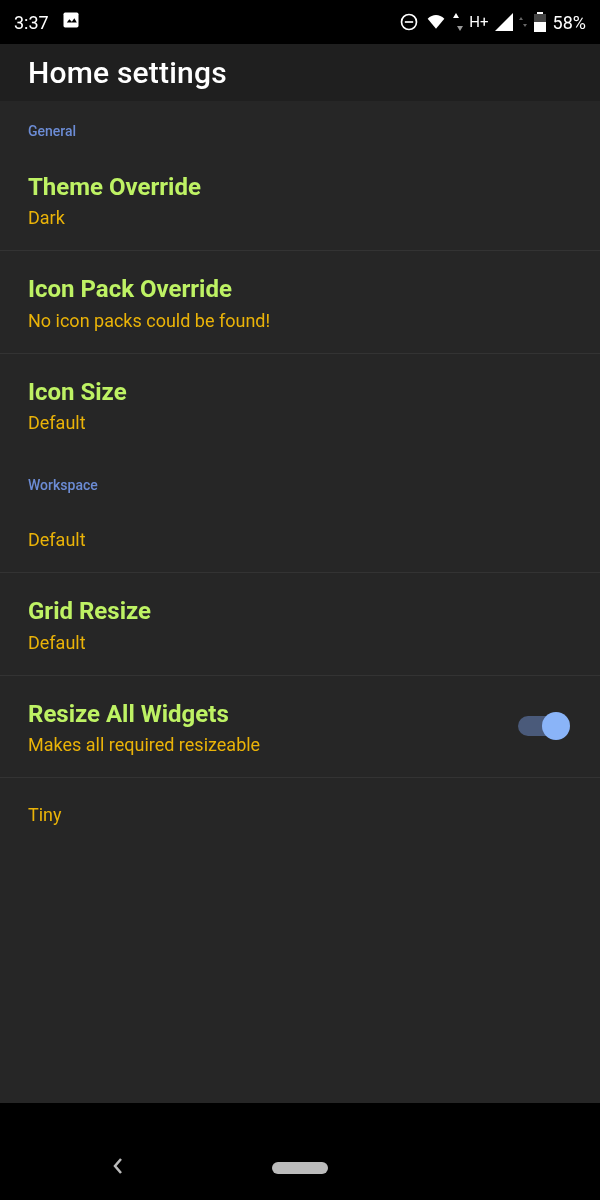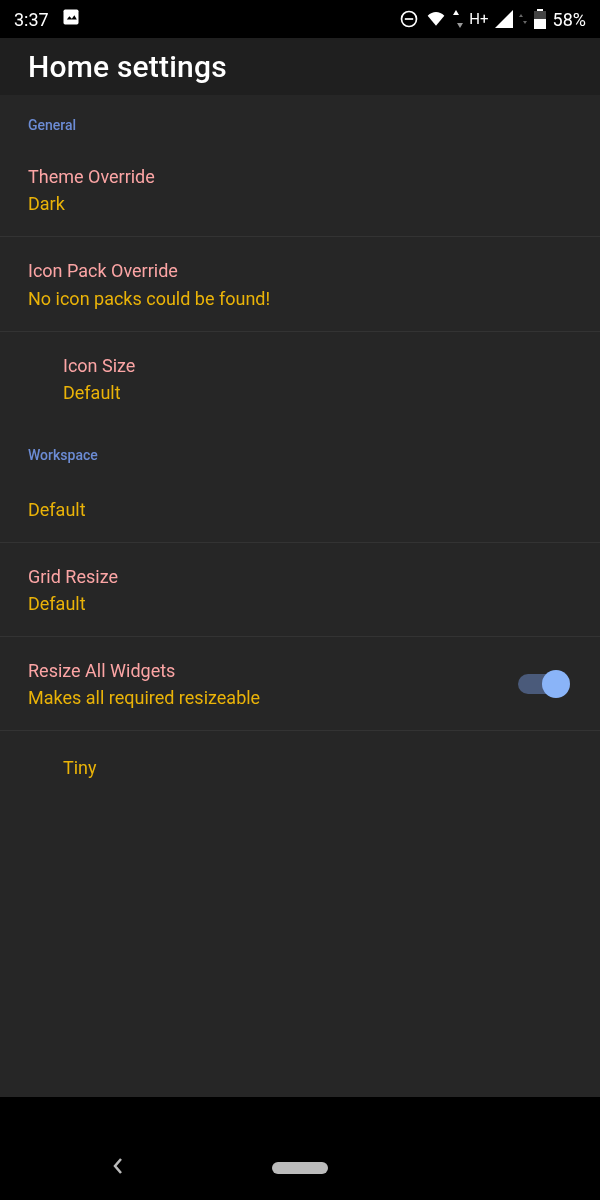--- a/index.html
+++ b/index.html
@@ -3,21 +3,21 @@
 <meta charset="utf-8">
 <style>
   * { margin: 0; padding: 0; box-sizing: border-box; }
   html, body { width: 600px; height: 1200px; overflow: hidden; }
   body {
     background: #000;
     font-family: Roboto, "Helvetica Neue", Arial, sans-serif;
     color: #fff;
   }
   .status-bar {
-    height: 38px;
+    height: 44px;
     background: #000;
     display: flex;
     justify-content: space-between;
     align-items: center;
     padding: 0 14px;
     font-size: 18px;
     font-weight: 400;
   }
   .status-left { display: flex; align-items: center; gap: 12px; }
   .status-right { display: flex; align-items: center; gap: 6px; }
@@ -42,26 +42,26 @@
     font-weight: 500;
     padding: 22px 28px 10px;
   }
   .setting-item {
     padding: 22px 28px;
     border-bottom: 1px solid #333;
     display: flex;
     justify-content: space-between;
     align-items: center;
   }
-  .setting-item.no-border { border-bottom: none; margin-left: 35px; }
+  .setting-item.no-border { border-bottom: none; }
   .setting-text { flex: 1; }
   .setting-title {
-    font-size: 18px;
-    color: #fca5a5;
-    font-weight: 400;
+    font-size: 24px;
+    color: #bef264;
+    font-weight: 700;
     line-height: 1.35;
   }
   .setting-subtitle {
     font-size: 18px;
     color: #eab308;
     margin-top: 4px;
   }
   .toggle {
     width: 46px;
     height: 20px;

